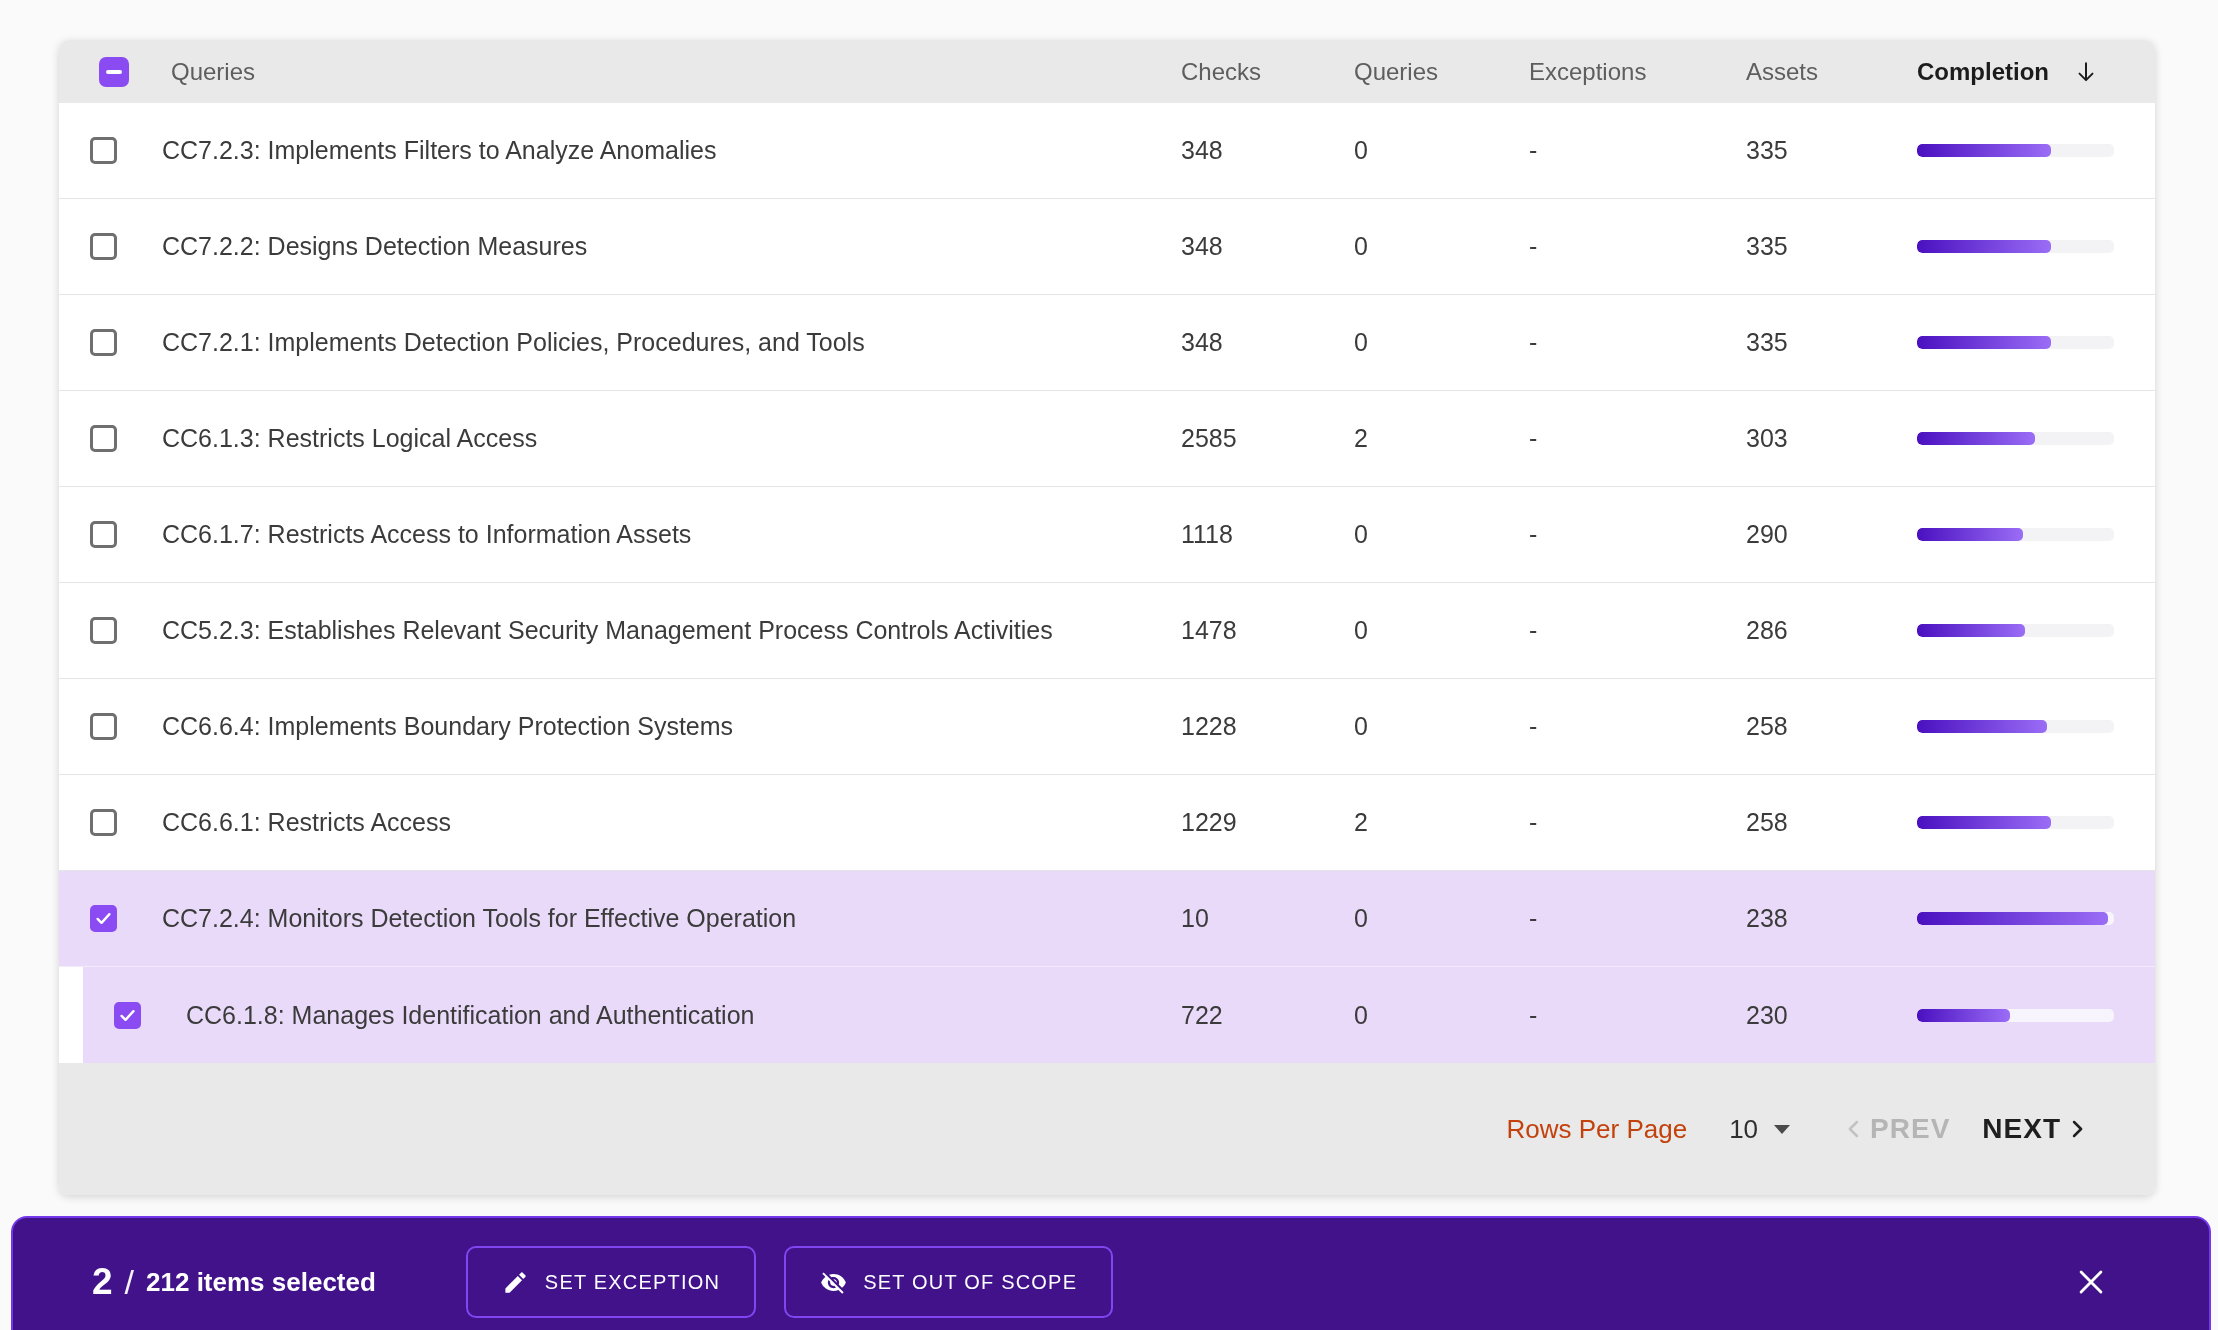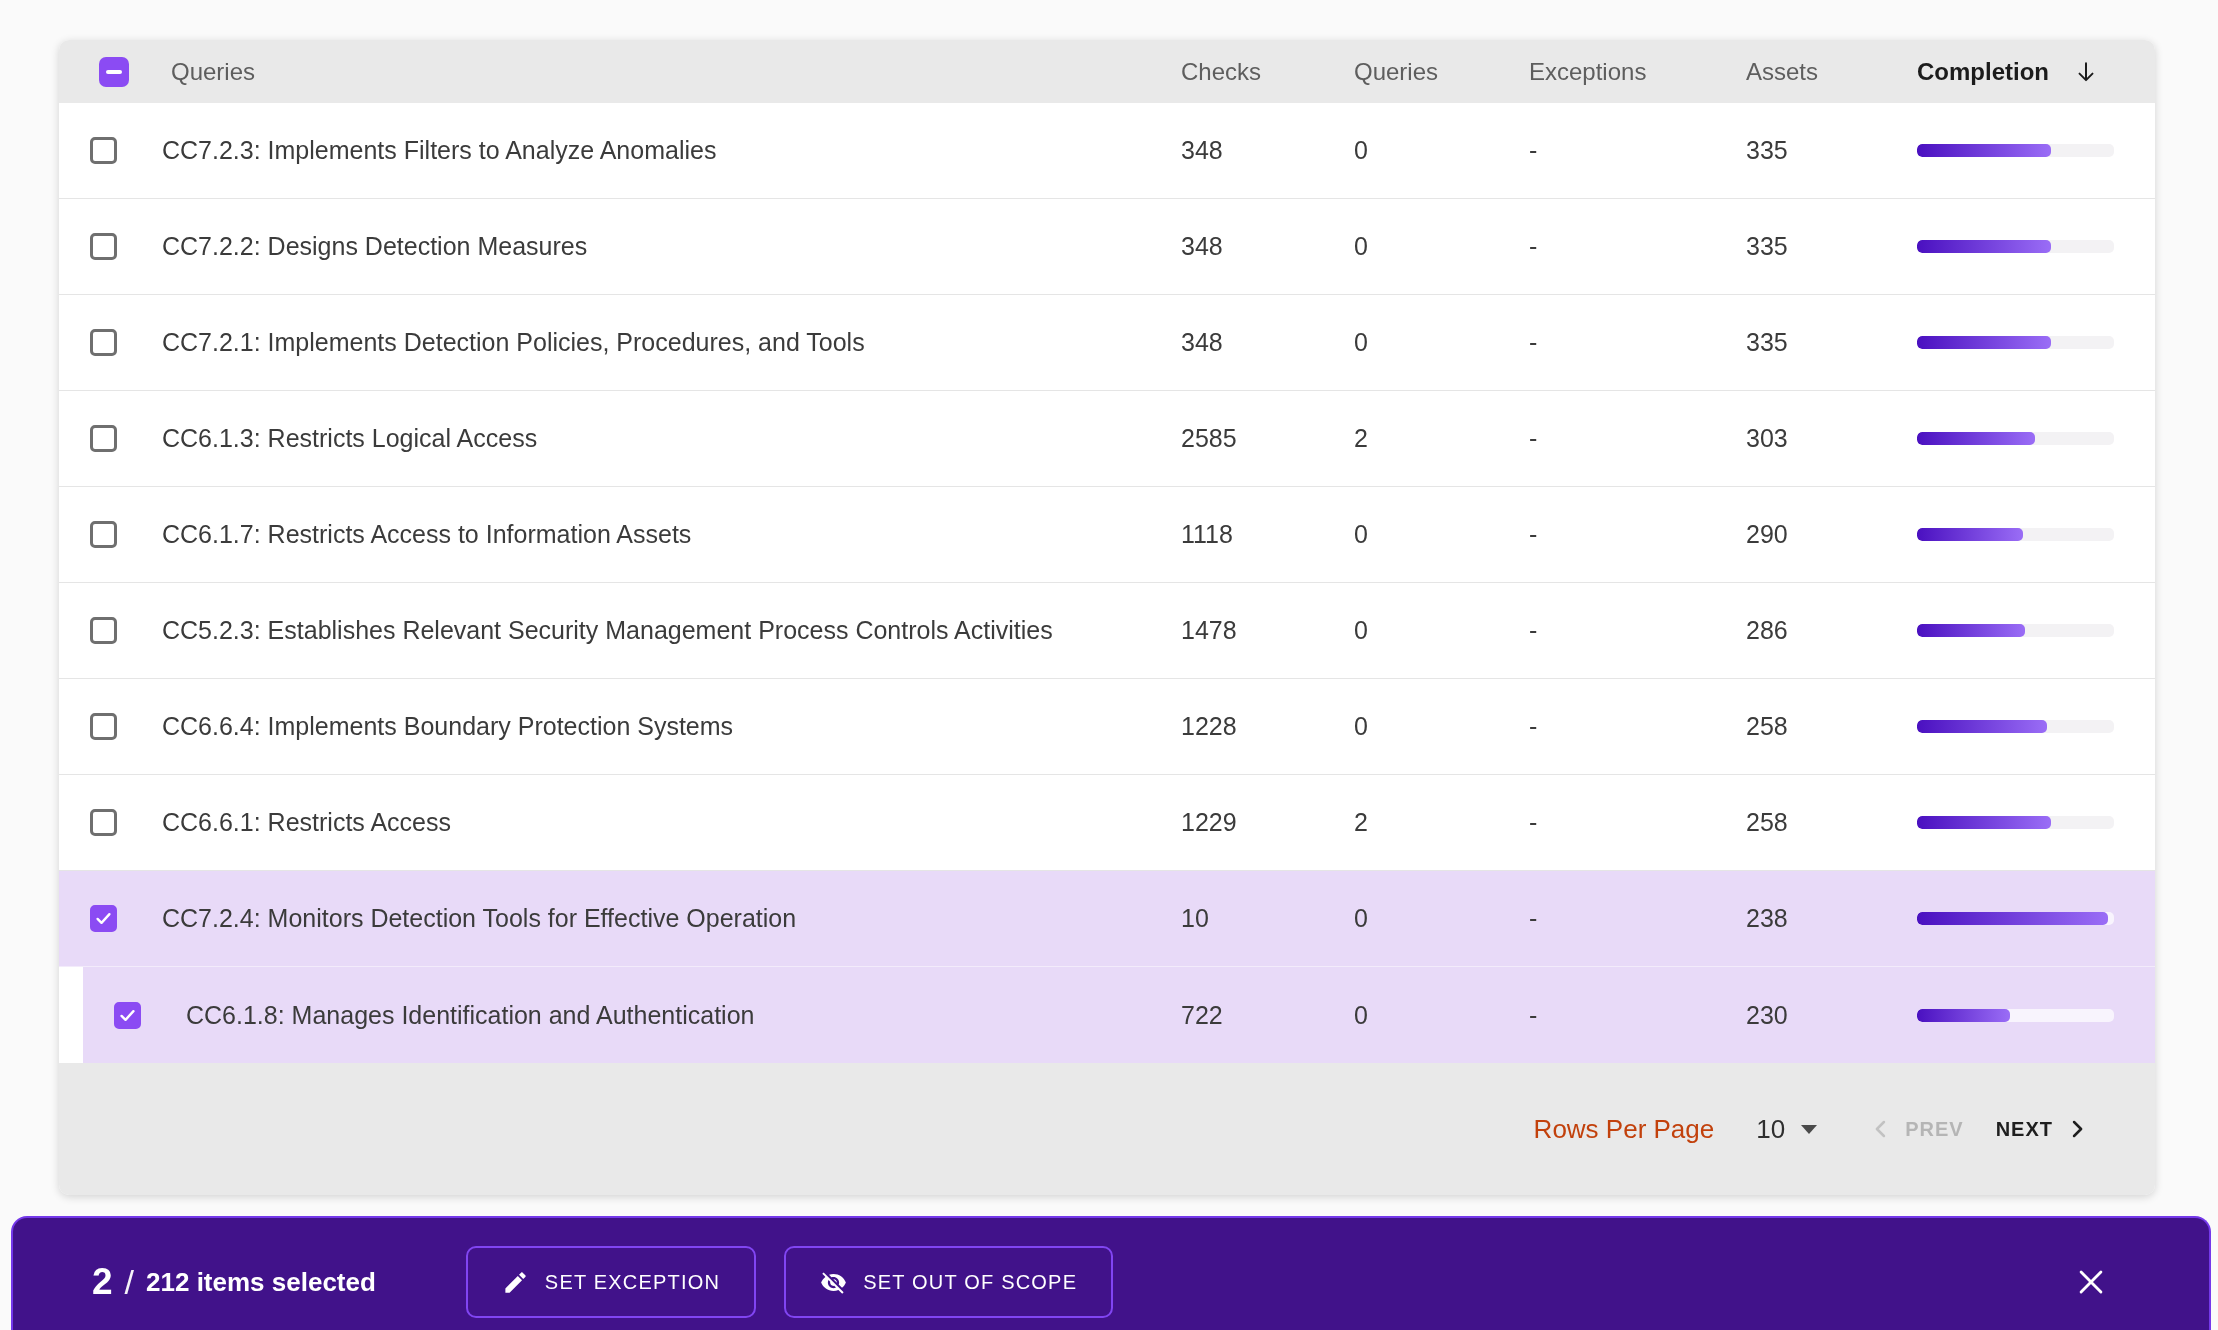--- a/index.html
+++ b/index.html
@@ -70,22 +70,22 @@
   .rpp-label { color:#c2410c; margin-right:42px; }
   .rpp-select {
     display:flex; align-items:center; gap:16px; cursor:pointer; color:#2f2f2f;
     margin-right:50px;
   }
   .caret-down {
     width:0; height:0; border-left:8px solid transparent;
     border-right:8px solid transparent; border-top:9px solid #4a4a4a;
   }
   .pg-btn {
-    display:flex; align-items:center; gap:10px; background:none; border:none;
-    font-family:inherit; font-size:20px; font-weight:600; letter-spacing:1px;
+    display:flex; align-items:center; gap:2px; background:none; border:none;
+    font-family:inherit; font-size:28px; font-weight:600; letter-spacing:1px;
     cursor:pointer;
   }
   .pg-btn.prev { color:#b5b5b5; margin-right:32px; cursor:default; }
   .pg-btn.next { color:#1f1f1f; }
   .chev { width:28px; height:28px; }
 
   
   .selection-bar {
     position:absolute; left:11px; top:1216px; width:2200px; height:130px;
     background:#41128a; border:2px solid #7438ea; border-bottom:none;

